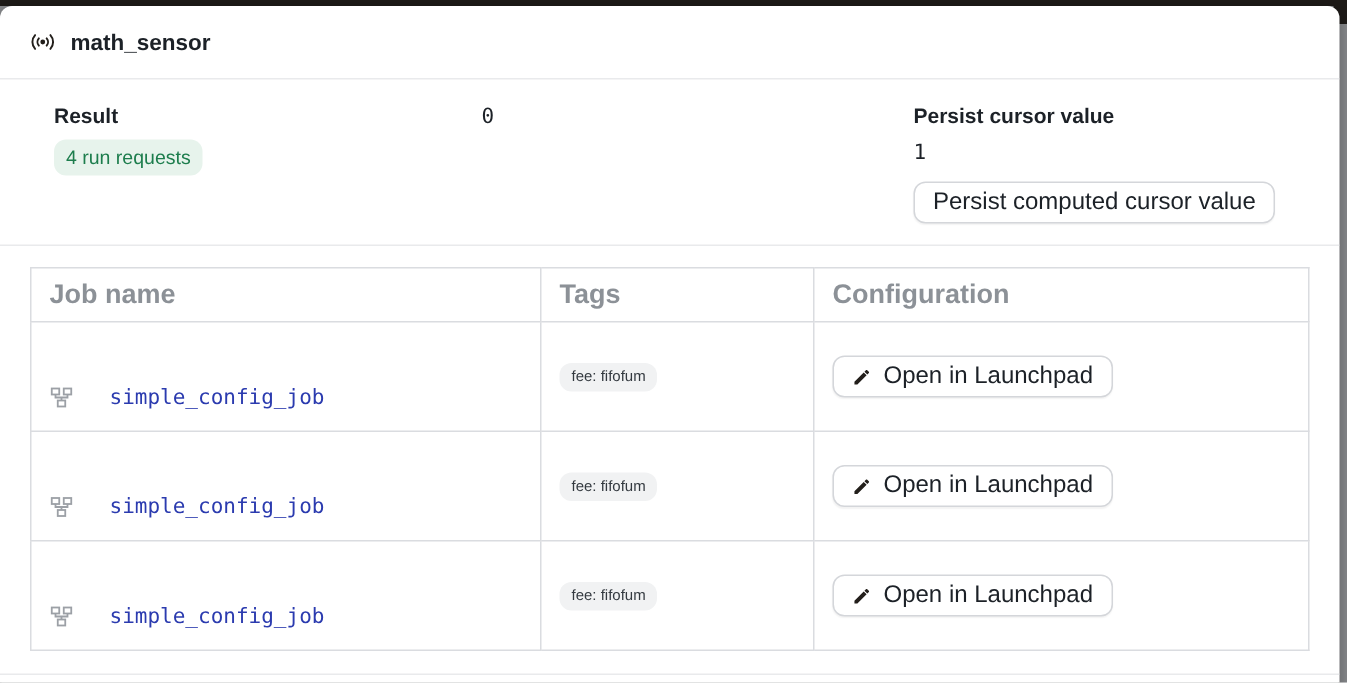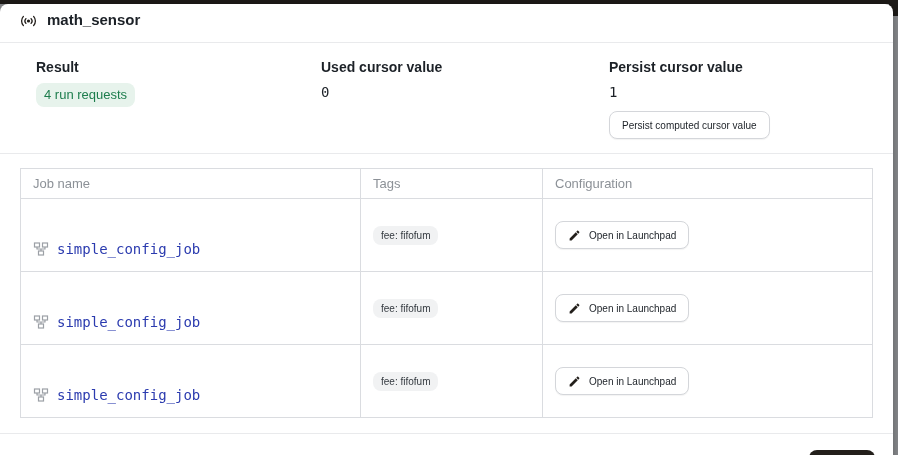--- a/index.html
+++ b/index.html
@@ -17,23 +17,23 @@
     position: absolute;
     top: 4px; left: 0; right: 5px;
     height: 470px;
     background: #FFFFFF;
     border-radius: 8px 8px 0 0;
     box-shadow: 0 2px 12px rgba(0,0,0,0.35);
     overflow: hidden;
   }
 
   .modal-header {
-    height: 39px;
+    height: 49px;
     display: flex;
-    align-items: flex-end;
+    align-items: center;
     gap: 10px;
     padding: 14px 20px;
     border-bottom: 1px solid #E9EAEC;
   }
   .modal-title { font-size: 15px; font-weight: 600; color: #1C2127; }
 
   .summary {
     display: grid;
     grid-template-columns: 285px 288px 1fr;
     padding: 16px 20px 14px 20px;
@@ -58,49 +58,49 @@
   .btn-outline {
     display: inline-flex;
     align-items: center;
     gap: 8px;
     height: 28px;
     padding: 0 12px;
     background: #FFFFFF;
     border: 1px solid #D4D6DA;
     border-radius: 8px;
     font-family: "Liberation Sans", "DejaVu Sans", sans-serif;
-    font-size: 10px;
+    font-size: 16px;
     color: #1C2127;
     cursor: pointer;
     box-shadow: 0 1px 1px rgba(0,0,0,0.05);
     white-space: nowrap;
   }
   .persist-wrap { margin-top: 10px; }
 
   .divider { border: none; border-top: 1px solid #E9EAEC; width: 100%; }
 
   .table-section { padding: 14px 20px 0 20px; }
   table {
     width: 100%;
     border-collapse: collapse;
     table-layout: fixed;
   }
   th, td { border: 1px solid #DADCE0; text-align: left; vertical-align: middle; }
   th {
-    font-weight: 400;
-    font-size: 13px;
+    font-weight: 700;
+    font-size: 18px;
     color: #8C9197;
     padding: 7px 12px;
     height: 29px;
   }
   td { padding: 14px 12px; height: 56px; }
   col.c-job { width: 340px; }
   col.c-tags { width: 182px; }
 
-  .job-cell { display: flex; align-items: flex-end; gap: 8px; margin-top: 28px; }
+  .job-cell { display: flex; align-items: flex-end; gap: 24px; margin-top: 28px; }
   .job-link {
     font-family: "DejaVu Sans Mono", "Liberation Mono", monospace;
     font-size: 14px;
     color: #2B3BAF;
     text-decoration: none;
   }
   .tag-pill {
     display: inline-block;
     background: #F1F2F3;
     color: #343A40;
@@ -147,21 +147,20 @@
     </span>
     <span class="modal-title">math_sensor</span>
   </div>
 
   <div class="summary">
     <div>
       <h3>Result</h3>
       <span class="badge">4 run requests</span>
     </div>
     <div>
-      <h3>Used cursor value</h3>
       <div class="mono-value">0</div>
     </div>
     <div>
       <h3>Persist cursor value</h3>
       <div class="mono-value">1</div>
       <div class="persist-wrap">
         <button class="btn-outline">Persist computed cursor value</button>
       </div>
     </div>
   </div>

